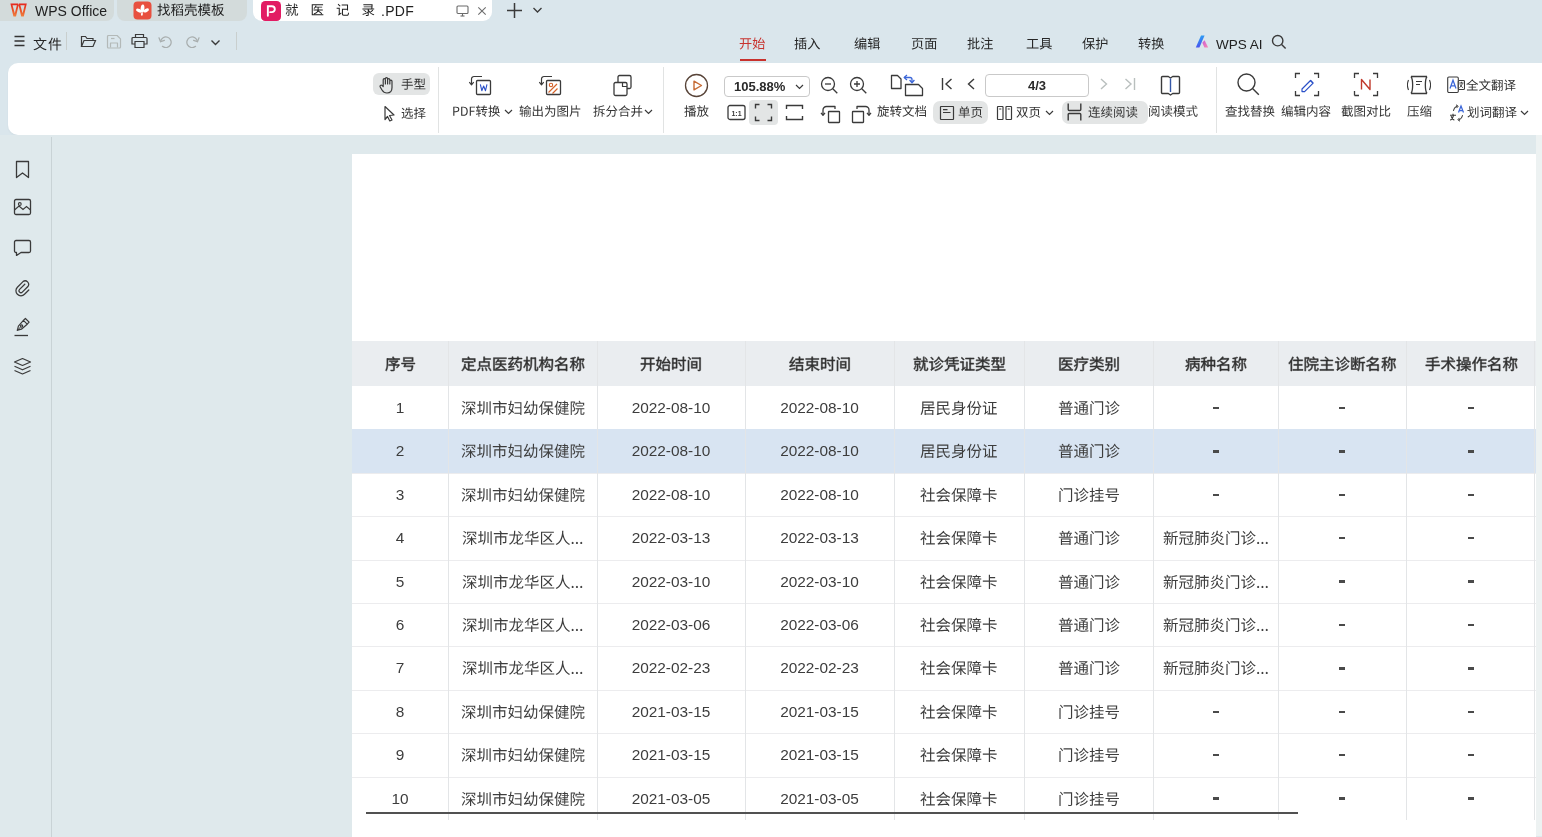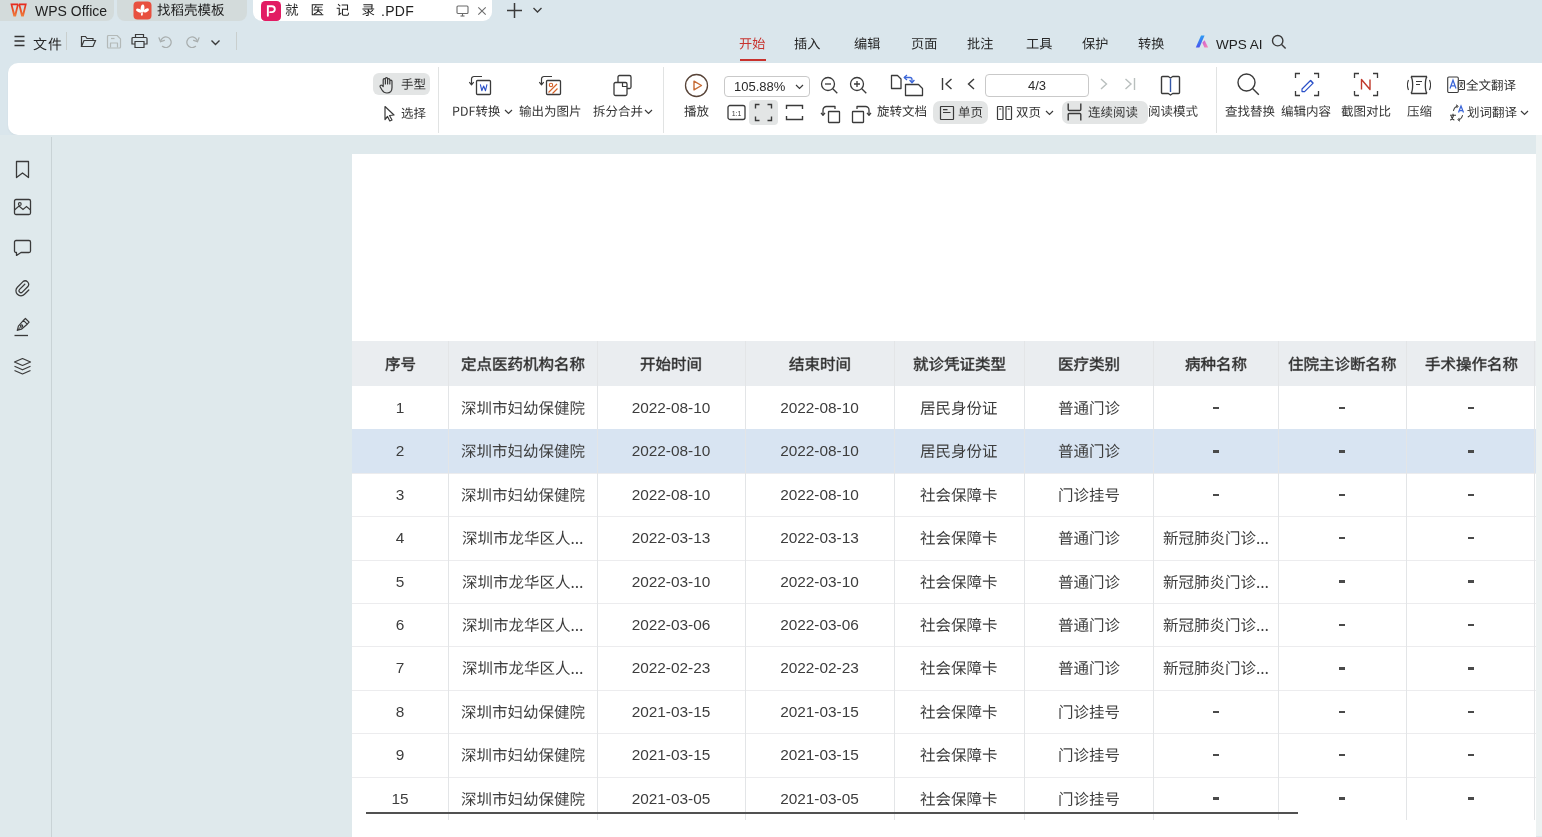--- a/index.html
+++ b/index.html
@@ -14,21 +14,21 @@
 #tab2 { left:117px; width:130px; background:#d3dbdb; padding-left:16px; }
 #tab3 { left:253px; width:239px; background:#ffffff; border-radius:0 0 9px 9px; padding-left:8px; }
 
 
 #menubar { left:0; top:25px; width:1542px; height:37px; }
 .menuitem { position:absolute; top:9px; font-size:15px; color:#262626; letter-spacing:1px; }
 #m-start { color:#c8322d; }
 #m-start::after { content:""; position:absolute; left:1px; width:26px; top:25px; height:2px; background:#c8322d; }
 
 
-#toolbar { left:8px; top:63px; width:1534px; height:72px; background:#ffffff; border-radius:10px 0 0 10px; box-shadow:0 1px 2px rgba(40,60,70,0.05); }
+#toolbar { left:8px; top:63px; width:1534px; height:72px; background:#ffffff; border-radius:10px 0 0 10px; box-shadow:0 1px 2px rgba(40,60,70,0.05);font-weight:bold; }
 .tsep { position:absolute; top:4px; width:1px; height:66px; background:#e1e3e3; }
 .tlabel { position:absolute; font-size:13px; color:#333; white-space:nowrap; }
 .selbg { background:#e3e5e5; border-radius:4px; }
 
 
 #docarea { left:0; top:135px; width:1542px; height:702px; background:#dfe9ec; }
 #sideline { left:51px; top:2px; width:1px; height:700px; background:#c9d3d6; }
 #page { left:352px; top:19px; width:1184px; height:683px; background:#ffffff; }
 
 
@@ -1237,21 +1237,21 @@
                 <use href="#g6302" transform="translate(31.0,15.8) scale(0.0620,-0.0620)"></use>
                 <use href="#g53f7" transform="translate(46.5,15.8) scale(0.0620,-0.0620)"></use>
               </g>
             </svg></div>
 <div class="cell" style="left:801px;width:125px;line-height:43.4px"><span style="display:inline-block;width:6px;height:2.4px;background:#4a4a4a;vertical-align:middle;margin-top:-2px"></span></div>
 <div class="cell" style="left:926px;width:128px;line-height:43.4px"><span style="display:inline-block;width:6px;height:2.4px;background:#4a4a4a;vertical-align:middle;margin-top:-2px"></span></div>
 <div class="cell" style="left:1054px;width:130px;line-height:43.4px"><span style="display:inline-block;width:6px;height:2.4px;background:#4a4a4a;vertical-align:middle;margin-top:-2px"></span></div>
 </div>
 <div class="hline" style="top:435.6px"></div>
 <div class="row" style="top:435.6px;height:43.4px;">
-<div class="cell" style="left:0px;width:96px;line-height:43.4px">15</div>
+<div class="cell" style="left:0px;width:96px;line-height:43.4px">10</div>
 <div class="cell" style="left:96px;width:149px;line-height:43.4px"><svg width="124.0" height="21.7" style="display:inline-block;vertical-align:middle;overflow:visible">
               <g fill="#3d3d3d">
                 <use href="#g6df1" transform="translate(0.0,15.8) scale(0.0620,-0.0620)"></use>
                 <use href="#g5733" transform="translate(15.5,15.8) scale(0.0620,-0.0620)"></use>
                 <use href="#g5e02" transform="translate(31.0,15.8) scale(0.0620,-0.0620)"></use>
                 <use href="#g5987" transform="translate(46.5,15.8) scale(0.0620,-0.0620)"></use>
                 <use href="#g5e7c" transform="translate(62.0,15.8) scale(0.0620,-0.0620)"></use>
                 <use href="#g4fdd" transform="translate(77.5,15.8) scale(0.0620,-0.0620)"></use>
                 <use href="#g5065" transform="translate(93.0,15.8) scale(0.0620,-0.0620)"></use>
                 <use href="#g9662" transform="translate(108.5,15.8) scale(0.0620,-0.0620)"></use>

